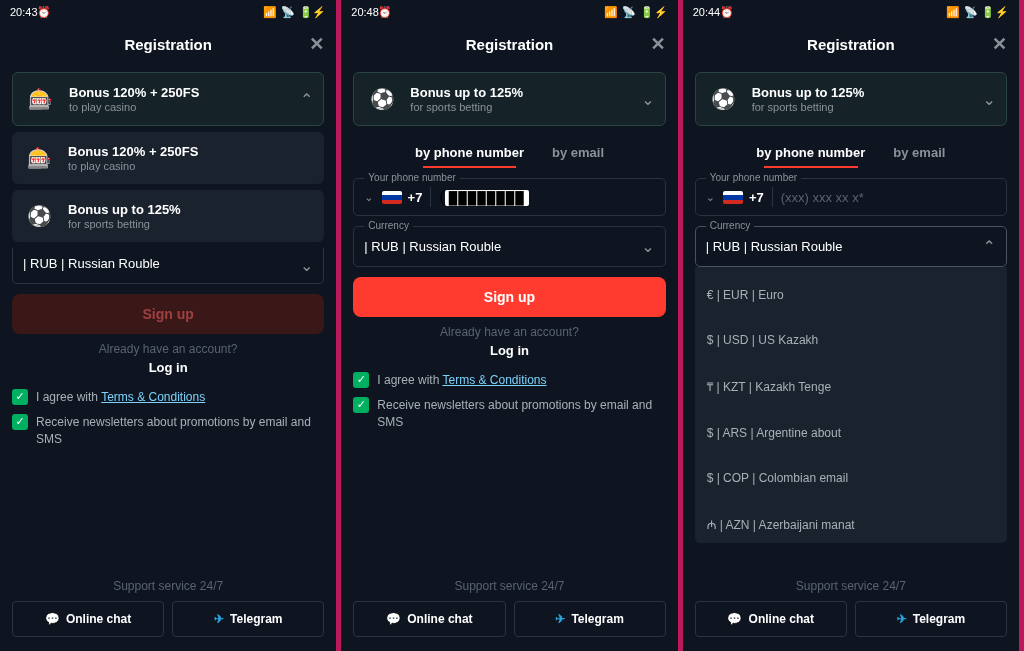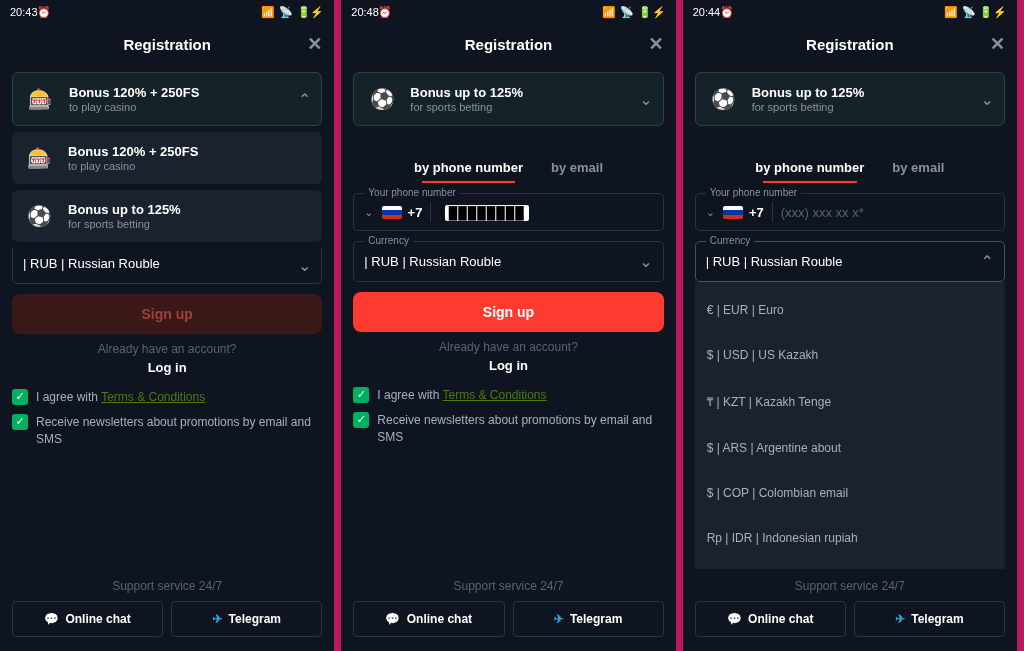--- a/index.html
+++ b/index.html
@@ -10,21 +10,21 @@
   width: 1024px;
   height: 651px;
   overflow: hidden;
 }
 .screen {
   width: 366px;
   height: 651px;
   background: #0e1520;
   display: flex;
   flex-direction: column;
-  border-right: 7px solid #be185d;
+  border-right: 5px solid #be185d;
   position: relative;
 }
 .status-bar {
   height: 24px;
   display: flex;
   align-items: center;
   justify-content: space-between;
   padding: 0 10px;
   color: #fff;
   font-size: 11px;
@@ -77,21 +77,21 @@
   align-items: center;
   justify-content: center;
   font-size: 20px;
 }
 .bonus-text { flex: 1; }
 .bonus-title { color: #fff; font-size: 13px; font-weight: 700; }
 .bonus-sub { color: #8a9199; font-size: 11px; margin-top: 1px; }
 .chevron { color: #8a9199; font-size: 16px; }
 .tabs {
   display: flex;
-  margin: 22px 0 12px 0;
+  margin: 7px 0 12px 0;
   gap: 20px;
   justify-content: center;
 }
 .tab {
   color: #8a9199;
   font-size: 13px;
   font-weight: 600;
   padding: 6px 4px;
   cursor: pointer;
   position: relative;
@@ -229,21 +229,21 @@
   background: #00b060;
   border-radius: 3px;
   display: flex;
   align-items: center;
   justify-content: center;
   color: #fff;
   font-size: 11px;
   flex-shrink: 0;
   cursor: pointer;
 }
-.tc-link { color: #4d7c0f; text-decoration: underline; }
+.tc-link { color: #7dd3fc; text-decoration: underline; }
 .dropdown {
   background: #1a222e;
   border-radius: 0 0 5px 5px;
   margin-top: -10px;
   margin-bottom: 10px;
 }
 .dropdown-item {
   padding: 10px 12px;
   color: #a8b0b8;
   font-size: 12px;
@@ -472,21 +472,20 @@
         <span>| RUB | Russian Rouble</span>
         <span class="chevron">⌃</span>
       </div>
     </div>
     <div class="dropdown">
       <div class="dropdown-item">€ | EUR | Euro</div>
       <div class="dropdown-item">$ | USD | US Kazakh</div>
       <div class="dropdown-item">₸ | KZT | Kazakh Tenge</div>
       <div class="dropdown-item">$ | ARS | Argentine about</div>
       <div class="dropdown-item">$ | COP | Colombian email</div>
-      <div class="dropdown-item">Rp | IDR | Indonesian rupiah</div>
       <div class="dropdown-item">₼ | AZN | Azerbaijani manat</div>
     </div>
   </div>
   <div class="footer">
     <div class="support-text">Support service 24/7</div>
     <div class="footer-btns">
       <button class="footer-btn">
         <span>💬</span>
         <span>Online chat</span>
       </button>

